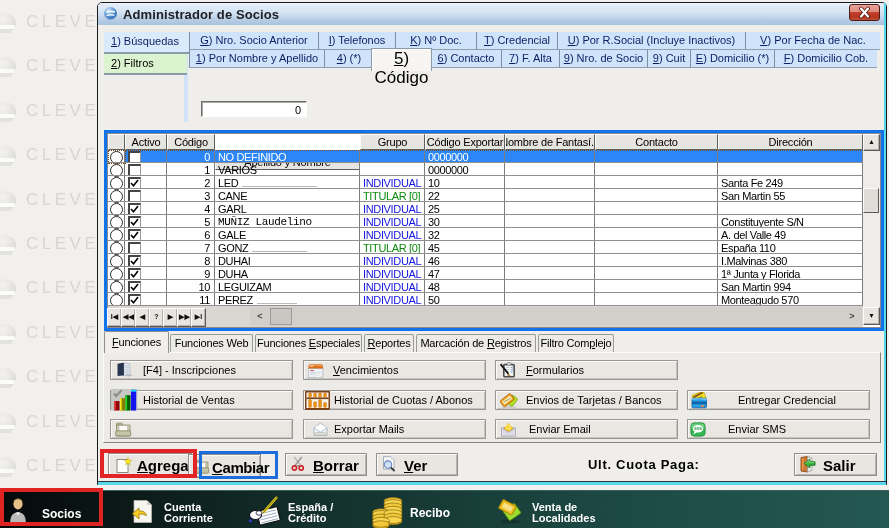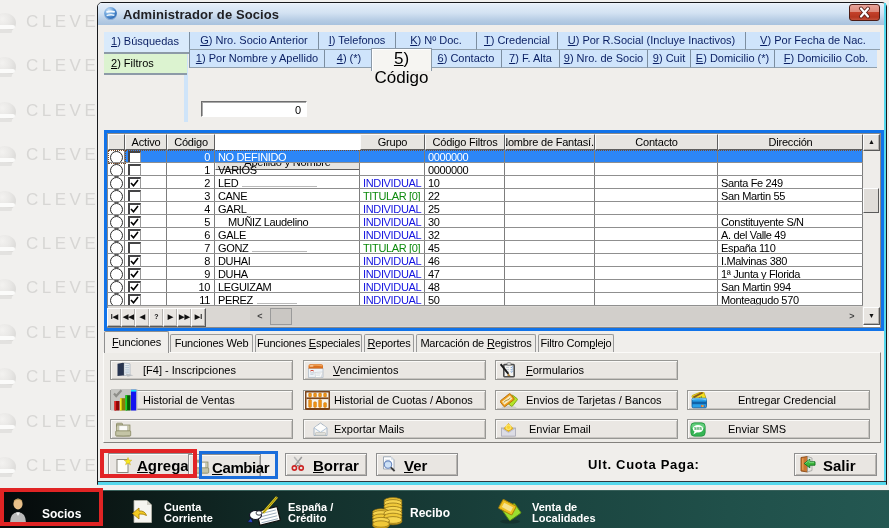--- a/index.html
+++ b/index.html
@@ -132,21 +132,21 @@
 
 <div class="abs" style="left:104px;top:130px;width:780px;height:201px;background:#fff;
   border:3px solid #1173e9;box-sizing:border-box;"></div>
 <div class="abs" style="left:107px;top:133px;width:774px;height:195px;border:1px solid #8a8a8a;box-sizing:border-box;background:#fff;"></div>
 
 <div class="hdrcell" style="left:108px;top:134px;width:15px;height:14px;"></div>
 <div class="hdrcell" style="left:125px;top:134px;width:40px;height:14px;">Activo</div>
 <div class="hdrcell" style="left:167px;top:134px;width:46px;height:14px;">Código</div>
 <div class="hdrcell" style="left:215px;top:134px;width:143px;height:14px;margin-top:20px;">Apellido y Nombre</div>
 <div class="hdrcell" style="left:360px;top:134px;width:63px;height:14px;">Grupo</div>
-<div class="hdrcell" style="left:425px;top:134px;width:78px;height:14px;">Código Filtros</div>
+<div class="hdrcell" style="left:425px;top:134px;width:78px;height:14px;">Código Exportar</div>
 <div class="hdrcell" style="left:505px;top:134px;width:88px;height:14px;"><span style="display:inline-block;margin-left:-6px;">Nombre de Fantasí.</span></div>
 <div class="hdrcell" style="left:595px;top:134px;width:121px;height:14px;">Contacto</div>
 <div class="hdrcell" style="left:718px;top:134px;width:143px;height:14px;">Dirección</div>
 
 <div class="abs" style="left:125px;top:150px;width:738px;height:13px;background:#2c86f6;border-top:1px dotted #7c4a22;border-bottom:1px dotted #7c4a22;box-sizing:border-box;"></div>
 <div class="radio" style="left:110px;top:151px;"></div>
 <div class="abs" style="left:108px;top:150px;width:16px;height:12px;border:1px dotted #7c4a22;"></div>
 <div class="cb" style="left:128px;top:151px;"></div>
 <div class="gcell" style="left:167px;top:151px;width:43px;text-align:right;color:#fff;">0</div>
 <div class="gcell" style="left:218px;top:151px;width:140px;color:#fff;">NO DEFINIDO</div>
@@ -184,21 +184,21 @@
 <div class="gcell" style="left:218px;top:203px;width:140px;color:#000;">GARL</div>
 <div class="gcell" style="left:363px;top:203px;width:60px;color:#1414e0;">INDIVIDUAL</div>
 <div class="gcell" style="left:428px;top:203px;width:75px;color:#000;">25</div>
 <div class="radio" style="left:110px;top:216px;"></div>
 <div class="cb" style="left:128px;top:216px;">
     <svg width="9" height="9" viewBox="0 0 9 9" style="position:absolute;left:0px;top:0px;">
       <path d="M1 4 L3.5 6.8 L8 1" stroke="#000" stroke-width="1.6" fill="none"></path>
     </svg>
   </div>
 <div class="gcell" style="left:167px;top:216px;width:43px;text-align:right;color:#000;">5</div>
-<div class="gcell" style="left:228px;top:216px;width:140px;color:#000;">MUÑIZ Laudelino</div>
+<div class="gcell" style="left:218px;top:216px;width:140px;color:#000;font-family:Liberation Mono, monospace;">MUÑIZ Laudelino</div>
 <div class="gcell" style="left:363px;top:216px;width:60px;color:#1414e0;">INDIVIDUAL</div>
 <div class="gcell" style="left:428px;top:216px;width:75px;color:#000;">30</div>
 <div class="gcell" style="left:721px;top:216px;width:140px;">Constituyente S/N</div>
 <div class="radio" style="left:110px;top:229px;"></div>
 <div class="cb" style="left:128px;top:229px;">
     <svg width="9" height="9" viewBox="0 0 9 9" style="position:absolute;left:0px;top:0px;">
       <path d="M1 4 L3.5 6.8 L8 1" stroke="#000" stroke-width="1.6" fill="none"></path>
     </svg>
   </div>
 <div class="gcell" style="left:167px;top:229px;width:43px;text-align:right;color:#000;">6</div>

